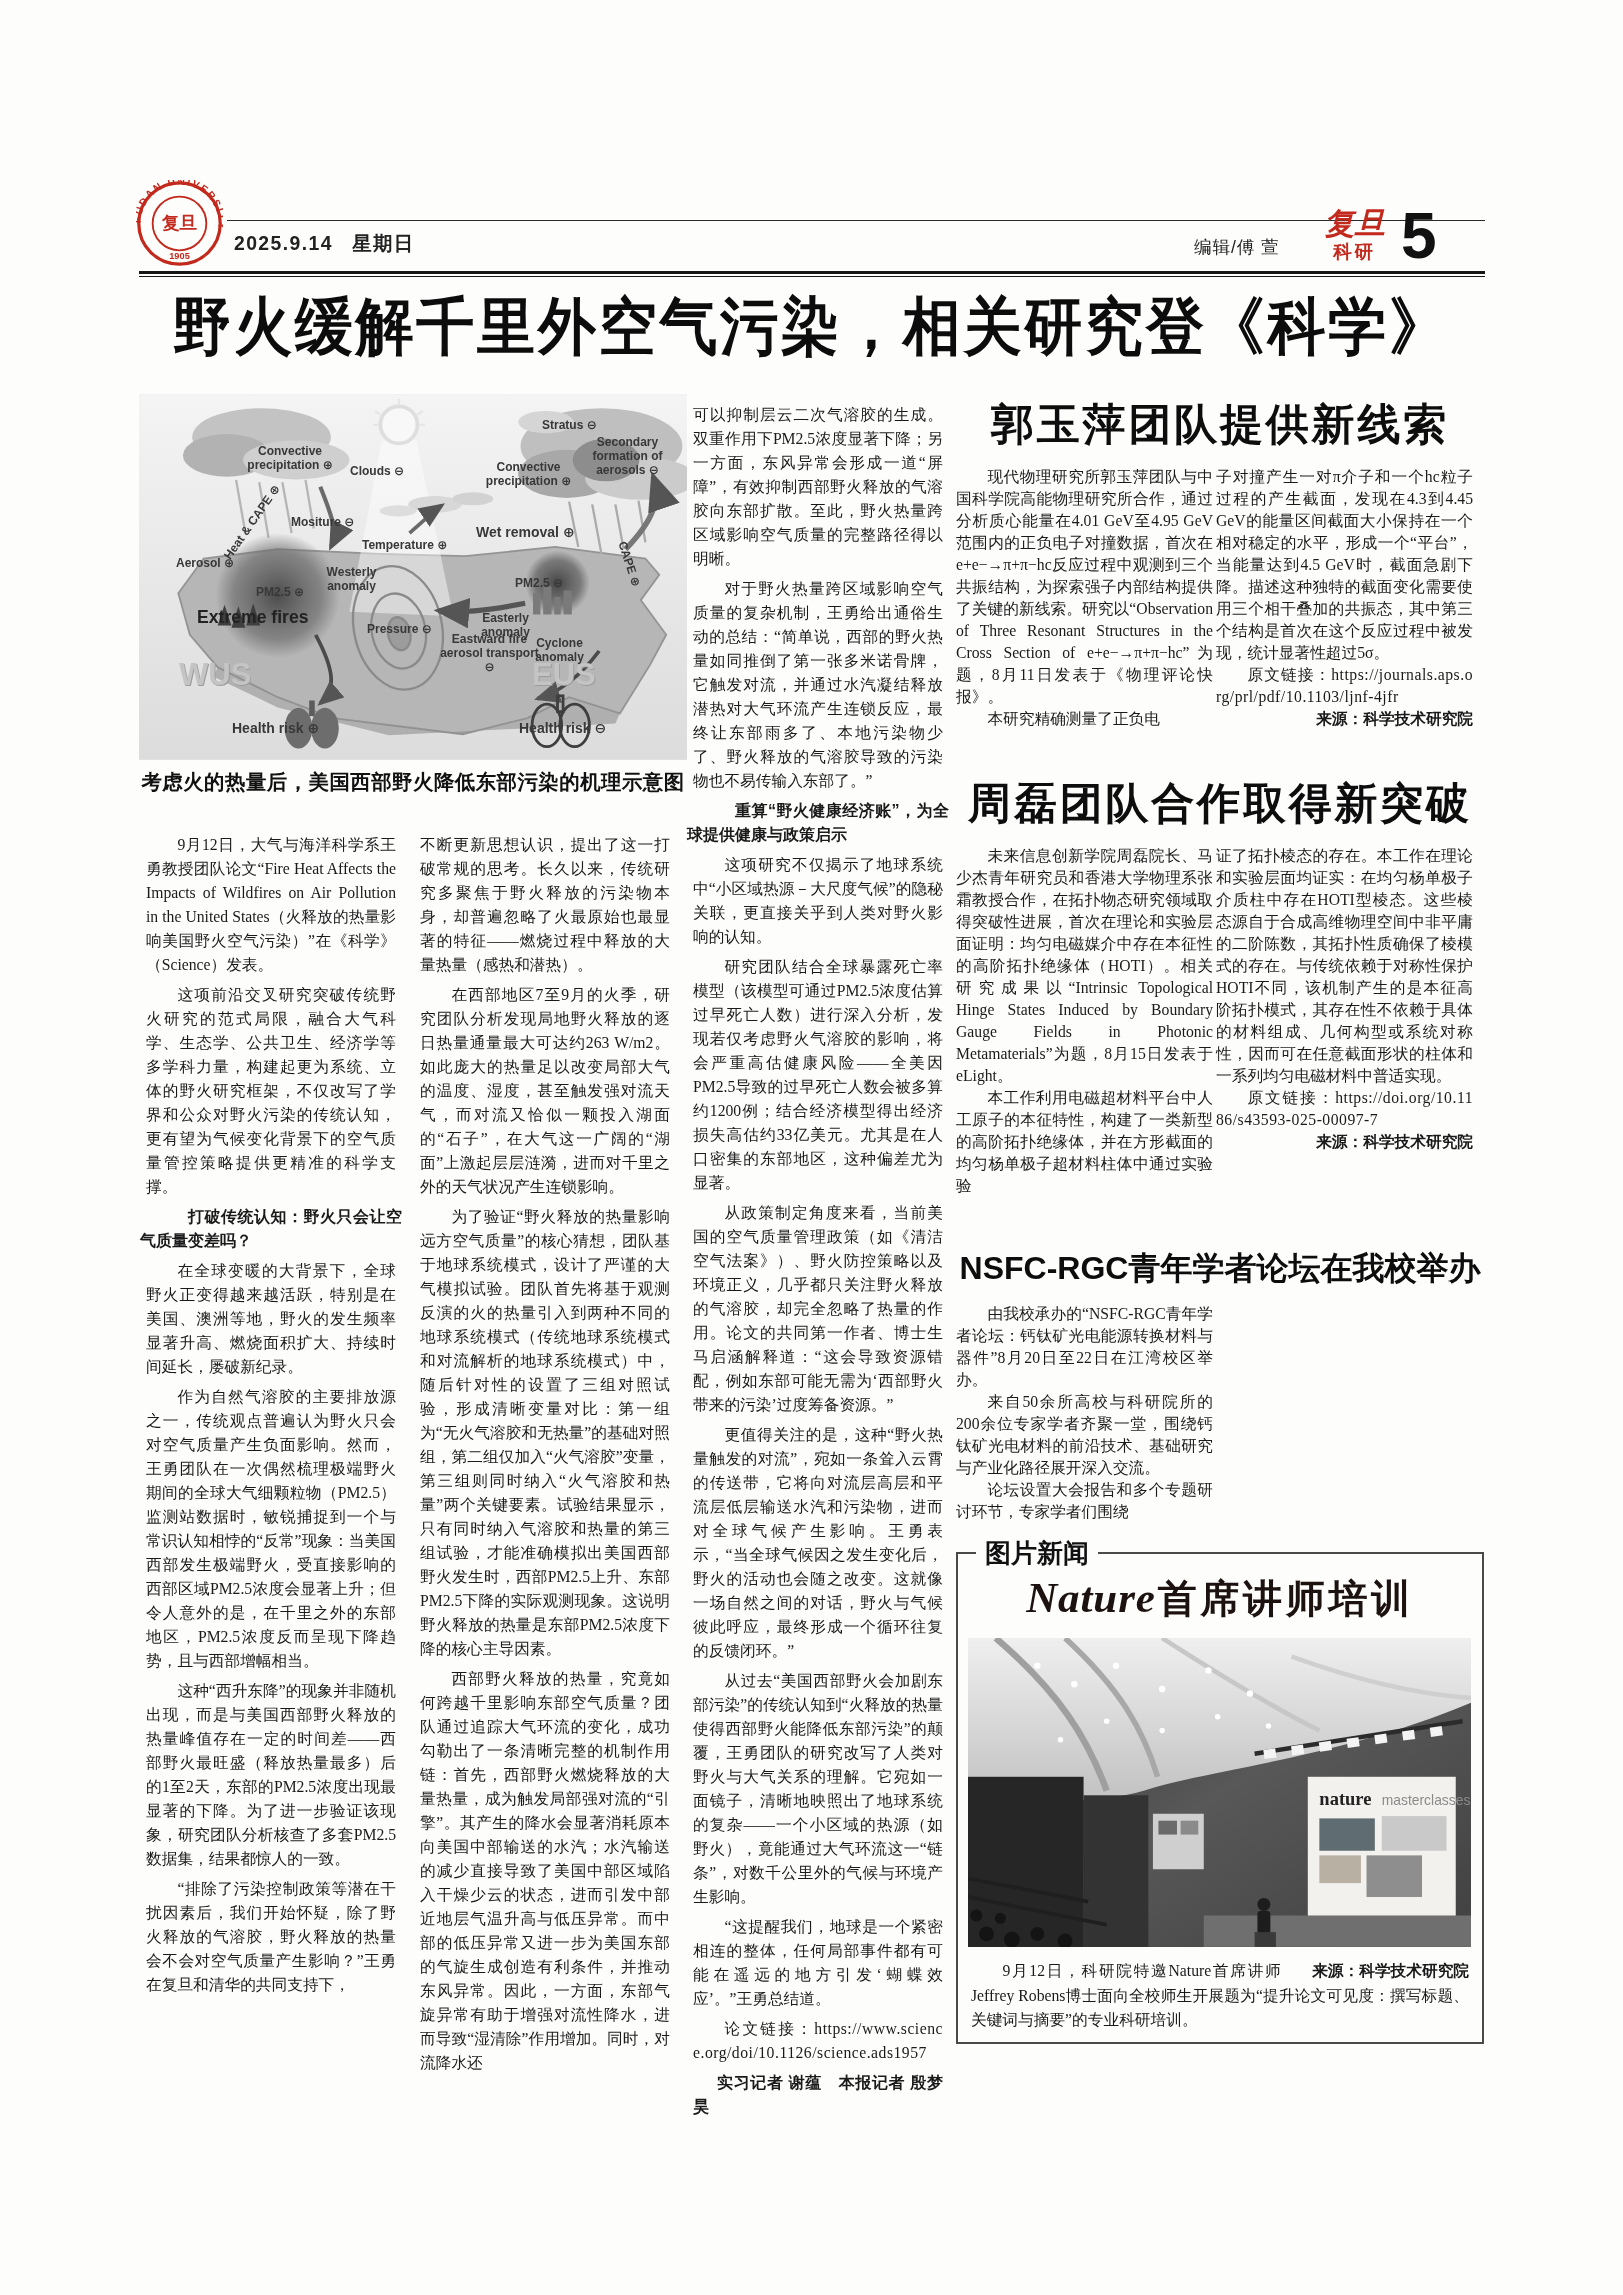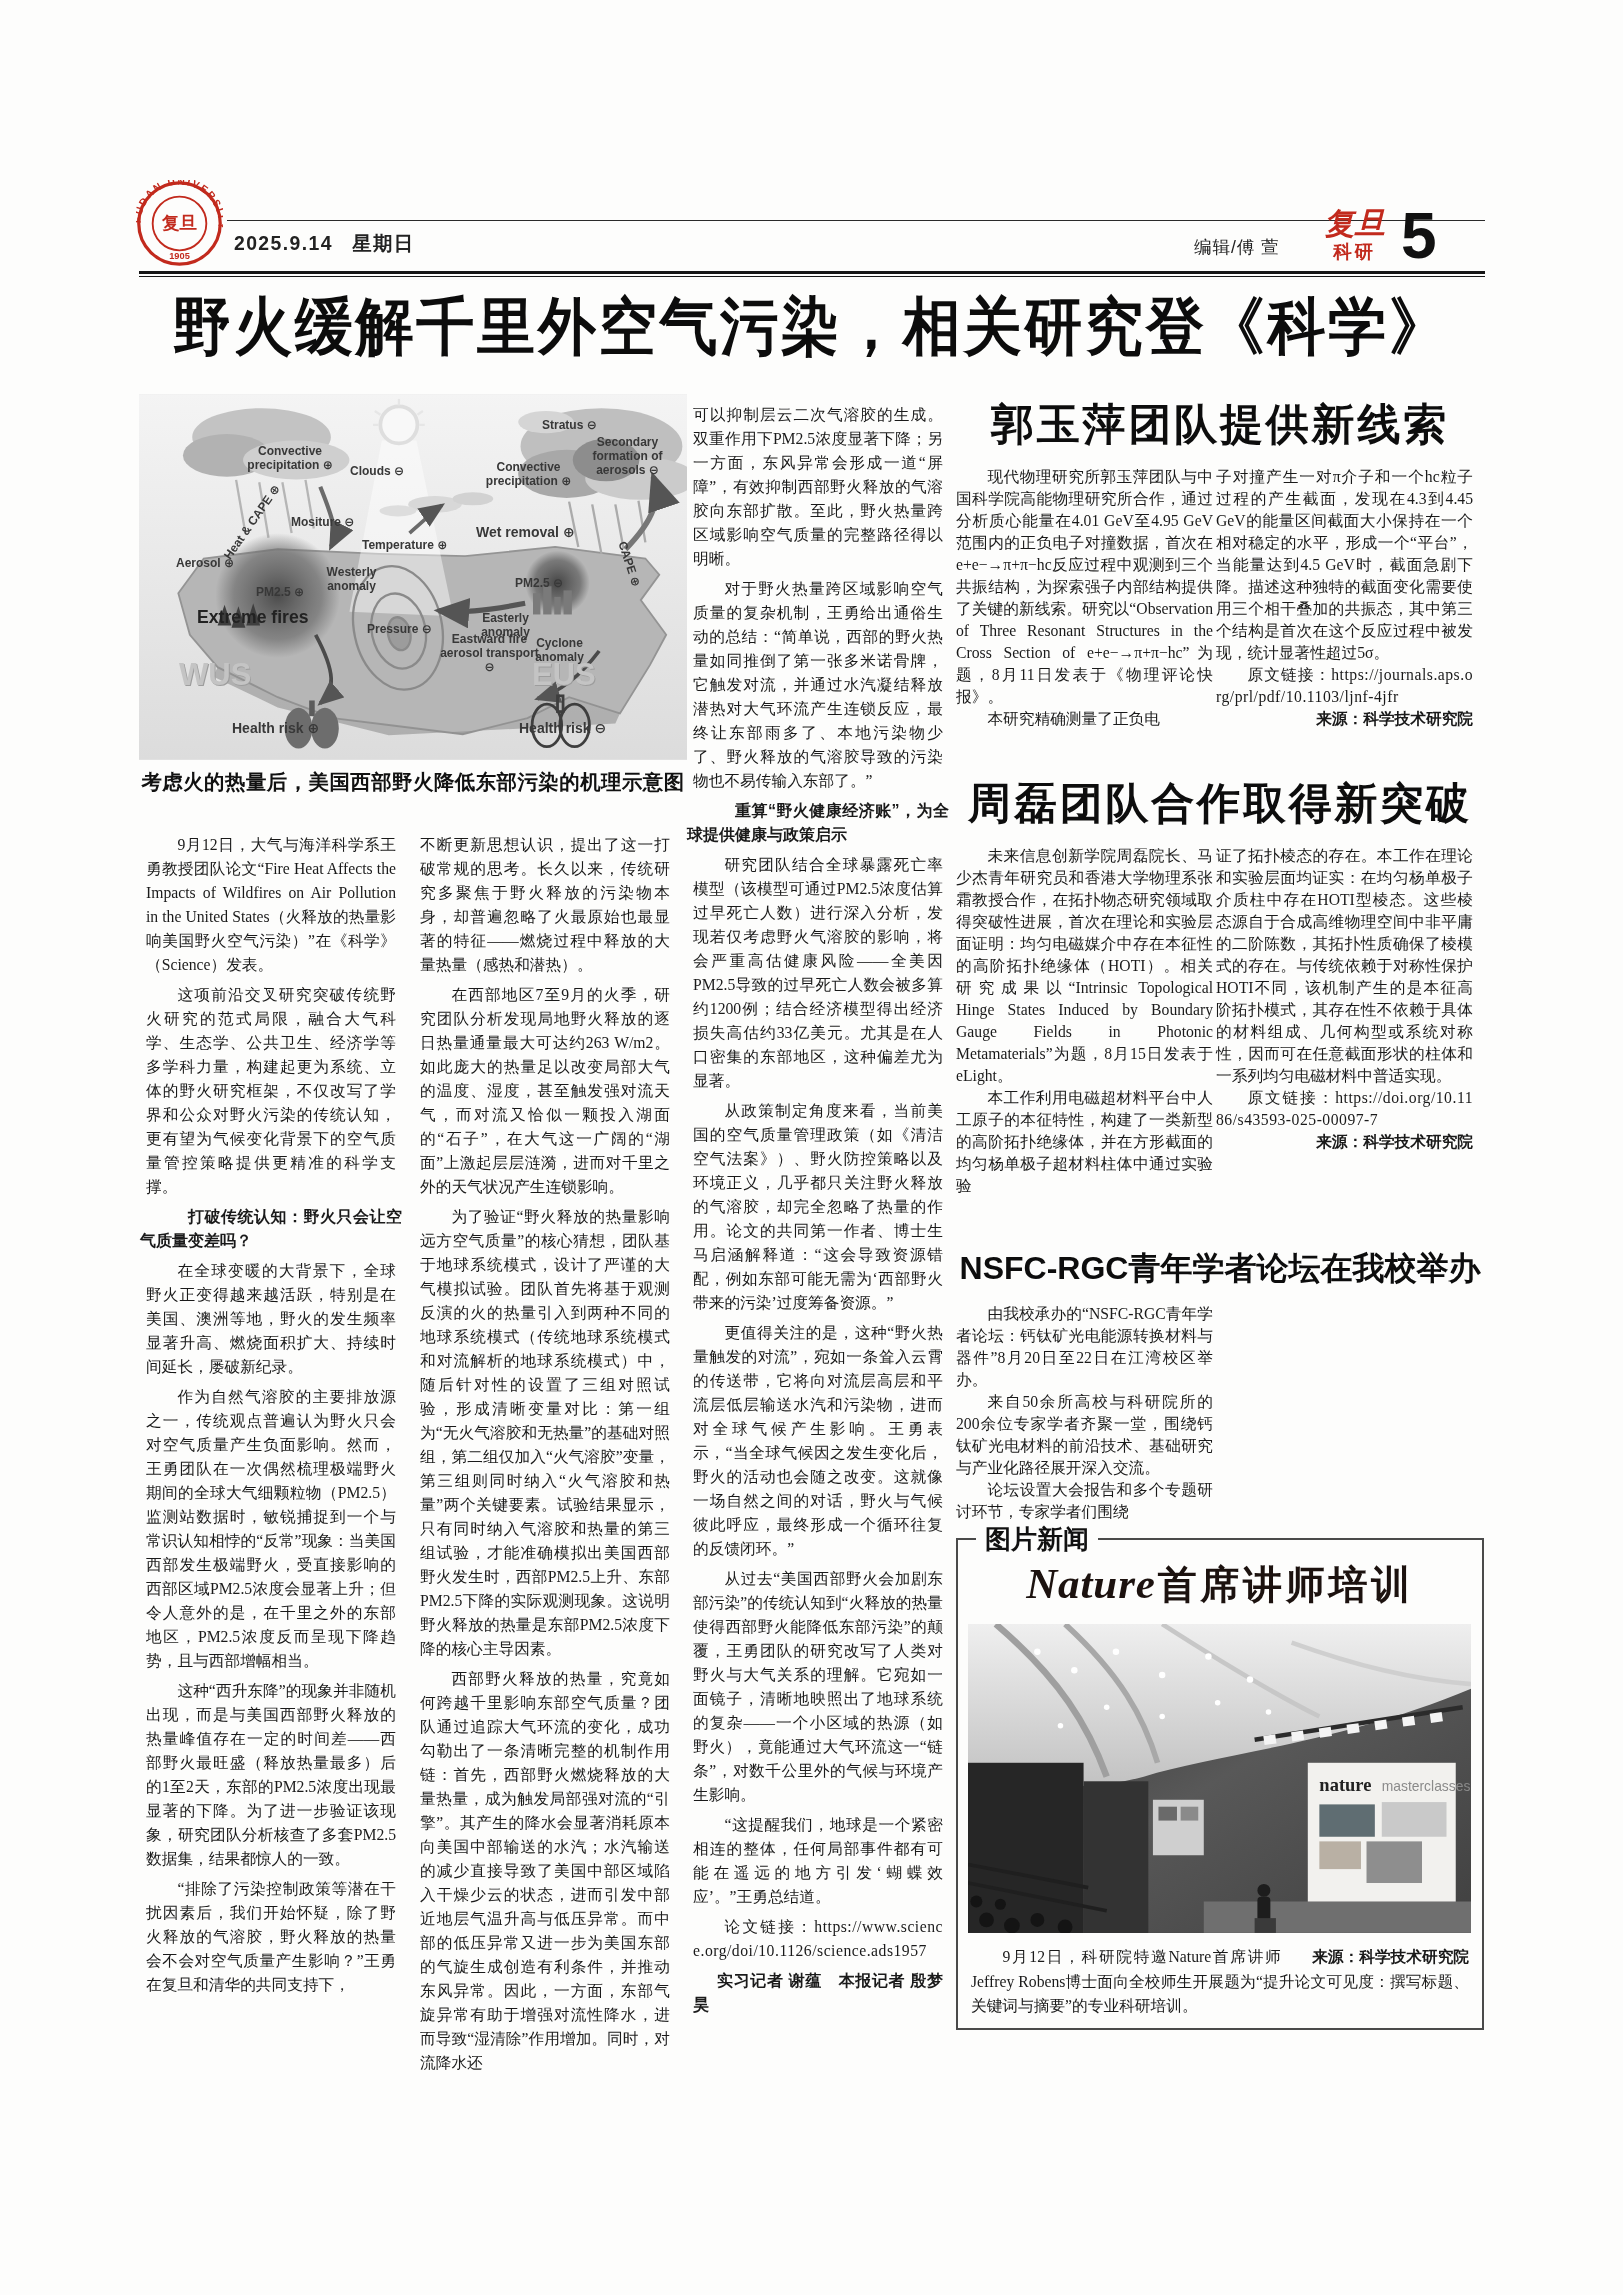--- a/index.html
+++ b/index.html
@@ -80,21 +80,21 @@
   .two-col{display:flex;gap:3px;margin-top:12px;}
   .subcol{width:257px;font-size:15.7px;line-height:22px;text-align:justify;}
   .subcol p{margin:0;text-indent:2em;}
   .subcol p.cont{text-indent:0;}
   .source{font-family:"Liberation Sans","DejaVu Sans",sans-serif;font-weight:bold;text-align:right;
           text-indent:0 !important;}
   .art3{margin-top:45px;}
   .art4{margin-top:50px;}
 
   
-  .photo-box{position:relative;margin-top:15px;border:2.3px solid #4a4a4a;padding:17.6px 10.2px 9.3px;}
+  .photo-box{position:relative;margin-top:29px;border:2.3px solid #4a4a4a;padding:17.6px 10.2px 9.3px;}
   .box-label{position:absolute;top:-17.6px;left:17.6px;background:#fdfdfc;padding:0 9.3px;
              font-weight:bold;font-size:26px;color:#111;}
   .photo-title{text-align:center;margin:0.9px 0 12px;color:#1c120f;}
   .photo-title .nat{font-style:italic;font-weight:bold;font-size:43px;letter-spacing:0.9px;}
   .photo-title .zh{font-weight:bold;font-size:39px;letter-spacing:3.7px;}
   .photo{position:relative;width:503px;height:309px;background:#3c3c3c;overflow:hidden;}
   .photo-caption{margin:12px 2.8px 0;font-size:15.7px;line-height:24.5px;text-align:justify;text-indent:2em;}
   .photo-caption .source-inline{float:right;font-family:"Liberation Sans","DejaVu Sans",sans-serif;
         font-weight:bold;}
 </style>
@@ -285,20 +285,21 @@
     <p class="cont">不断更新思想认识，提出了这一打破常规的思考。长久以来，传统研究多聚焦于野火释放的污染物本身，却普遍忽略了火最原始也最显著的特征——燃烧过程中释放的大量热量（感热和潜热）。</p>
     <p>在西部地区7至9月的火季，研究团队分析发现局地野火释放的逐日热量通量最大可达约263 W/m2。如此庞大的热量足以改变局部大气的温度、湿度，甚至触发强对流天气，而对流又恰似一颗投入湖面的“石子”，在大气这一广阔的“湖面”上激起层层涟漪，进而对千里之外的天气状况产生连锁影响。</p>
     <p>为了验证“野火释放的热量影响远方空气质量”的核心猜想，团队基于地球系统模式，设计了严谨的大气模拟试验。团队首先将基于观测反演的火的热量引入到两种不同的地球系统模式（传统地球系统模式和对流解析的地球系统模式）中，随后针对性的设置了三组对照试验，形成清晰变量对比：第一组为“无火气溶胶和无热量”的基础对照组，第二组仅加入“火气溶胶”变量，第三组则同时纳入“火气溶胶和热量”两个关键要素。试验结果显示，只有同时纳入气溶胶和热量的第三组试验，才能准确模拟出美国西部野火发生时，西部PM2.5上升、东部PM2.5下降的实际观测现象。这说明野火释放的热量是东部PM2.5浓度下降的核心主导因素。</p>
     <p>西部野火释放的热量，究竟如何跨越千里影响东部空气质量？团队通过追踪大气环流的变化，成功勾勒出了一条清晰完整的机制作用链：首先，西部野火燃烧释放的大量热量，成为触发局部强对流的“引擎”。其产生的降水会显著消耗原本向美国中部输送的水汽；水汽输送的减少直接导致了美国中部区域陷入干燥少云的状态，进而引发中部近地层气温升高与低压异常。而中部的低压异常又进一步为美国东部的气旋生成创造有利条件，并推动东风异常。因此，一方面，东部气旋异常有助于增强对流性降水，进而导致“湿清除”作用增加。同时，对流降水还</p>
   </div>
 
   <div class="body-col col3">
     <p class="cont">可以抑制层云二次气溶胶的生成。双重作用下PM2.5浓度显著下降；另一方面，东风异常会形成一道“屏障”，有效抑制西部野火释放的气溶胶向东部扩散。至此，野火热量跨区域影响空气质量的完整路径得以明晰。</p>
     <p>对于野火热量跨区域影响空气质量的复杂机制，王勇给出通俗生动的总结：“简单说，西部的野火热量如同推倒了第一张多米诺骨牌，它触发对流，并通过水汽凝结释放潜热对大气环流产生连锁反应，最终让东部雨多了、本地污染物少了、野火释放的气溶胶导致的污染物也不易传输入东部了。”</p>
     <p class="subhead">重算“野火健康经济账”，为全球提供健康与政策启示</p>
+    <p>这项研究不仅揭示了地球系统中“小区域热源－大尺度气候”的隐秘关联，更直接关乎到人类对野火影响的认知。</p>
     <p>研究团队结合全球暴露死亡率模型（该模型可通过PM2.5浓度估算过早死亡人数）进行深入分析，发现若仅考虑野火气溶胶的影响，将会严重高估健康风险——全美因PM2.5导致的过早死亡人数会被多算约1200例；结合经济模型得出经济损失高估约33亿美元。尤其是在人口密集的东部地区，这种偏差尤为显著。</p>
     <p>从政策制定角度来看，当前美国的空气质量管理政策（如《清洁空气法案》）、野火防控策略以及环境正义，几乎都只关注野火释放的气溶胶，却完全忽略了热量的作用。论文的共同第一作者、博士生马启涵解释道：“这会导致资源错配，例如东部可能无需为‘西部野火带来的污染’过度筹备资源。”</p>
     <p>更值得关注的是，这种“野火热量触发的对流”，宛如一条耸入云霄的传送带，它将向对流层高层和平流层低层输送水汽和污染物，进而对全球气候产生影响。王勇表示，“当全球气候因之发生变化后，野火的活动也会随之改变。这就像一场自然之间的对话，野火与气候彼此呼应，最终形成一个循环往复的反馈闭环。”</p>
     <p>从过去“美国西部野火会加剧东部污染”的传统认知到“火释放的热量使得西部野火能降低东部污染”的颠覆，王勇团队的研究改写了人类对野火与大气关系的理解。它宛如一面镜子，清晰地映照出了地球系统的复杂——一个小区域的热源（如野火），竟能通过大气环流这一“链条”，对数千公里外的气候与环境产生影响。</p>
     <p>“这提醒我们，地球是一个紧密相连的整体，任何局部事件都有可能在遥远的地方引发‘蝴蝶效应’。”王勇总结道。</p>
     <p class="link-p">论文链接：https://www.science.org/doi/10.1126/science.ads1957</p>
     <p class="byline">实习记者 谢蕴　本报记者 殷梦昊</p>
   </div>
 
   <div class="right-region">

